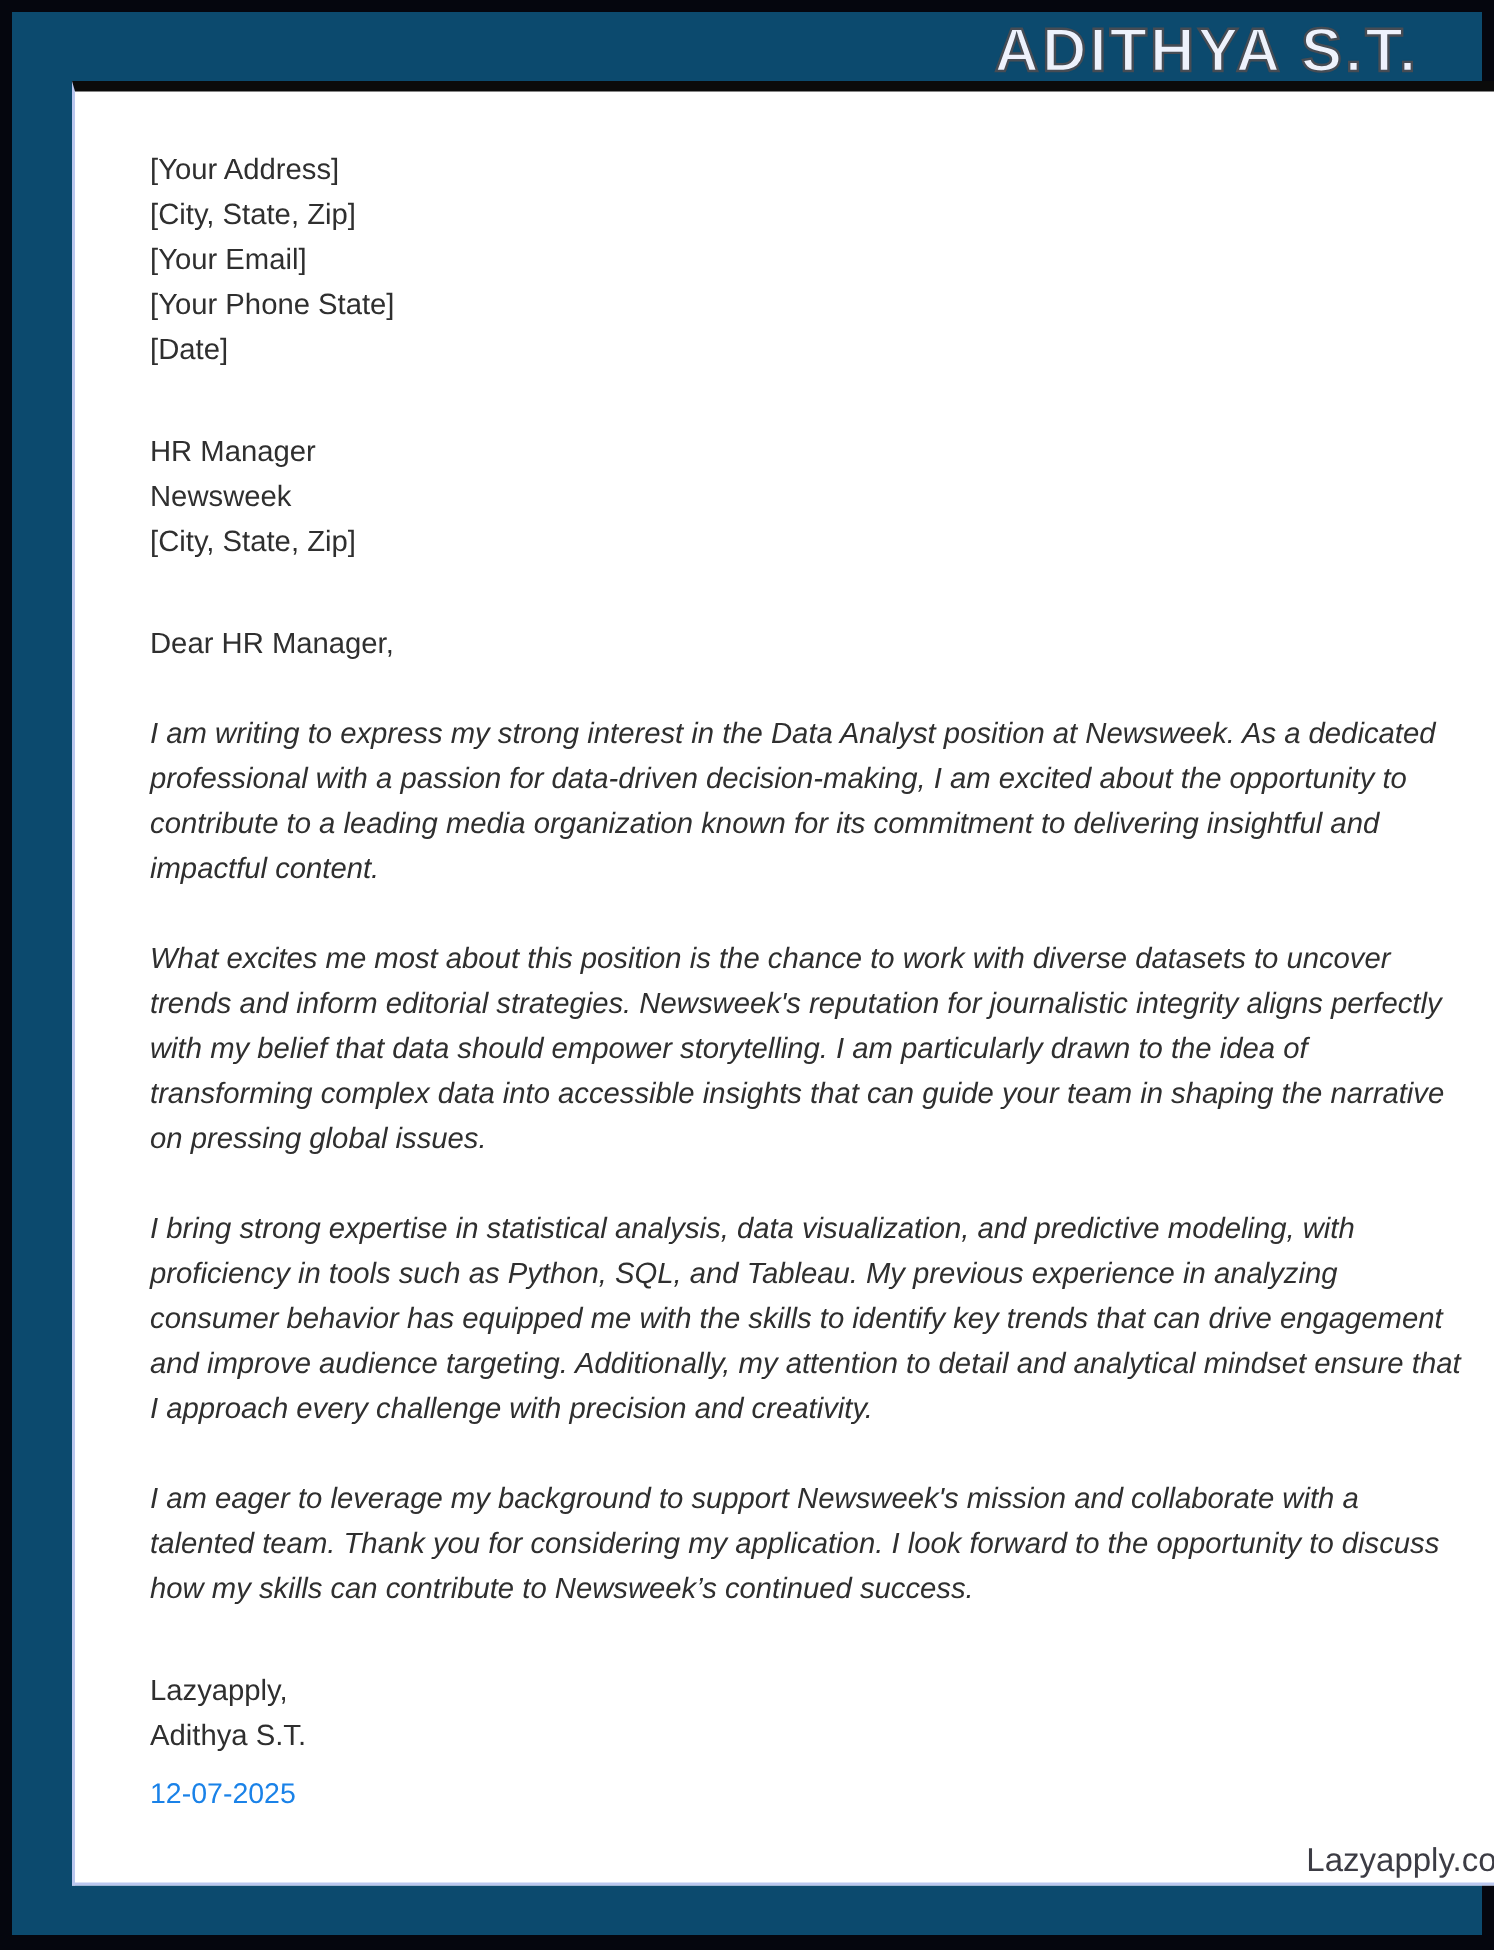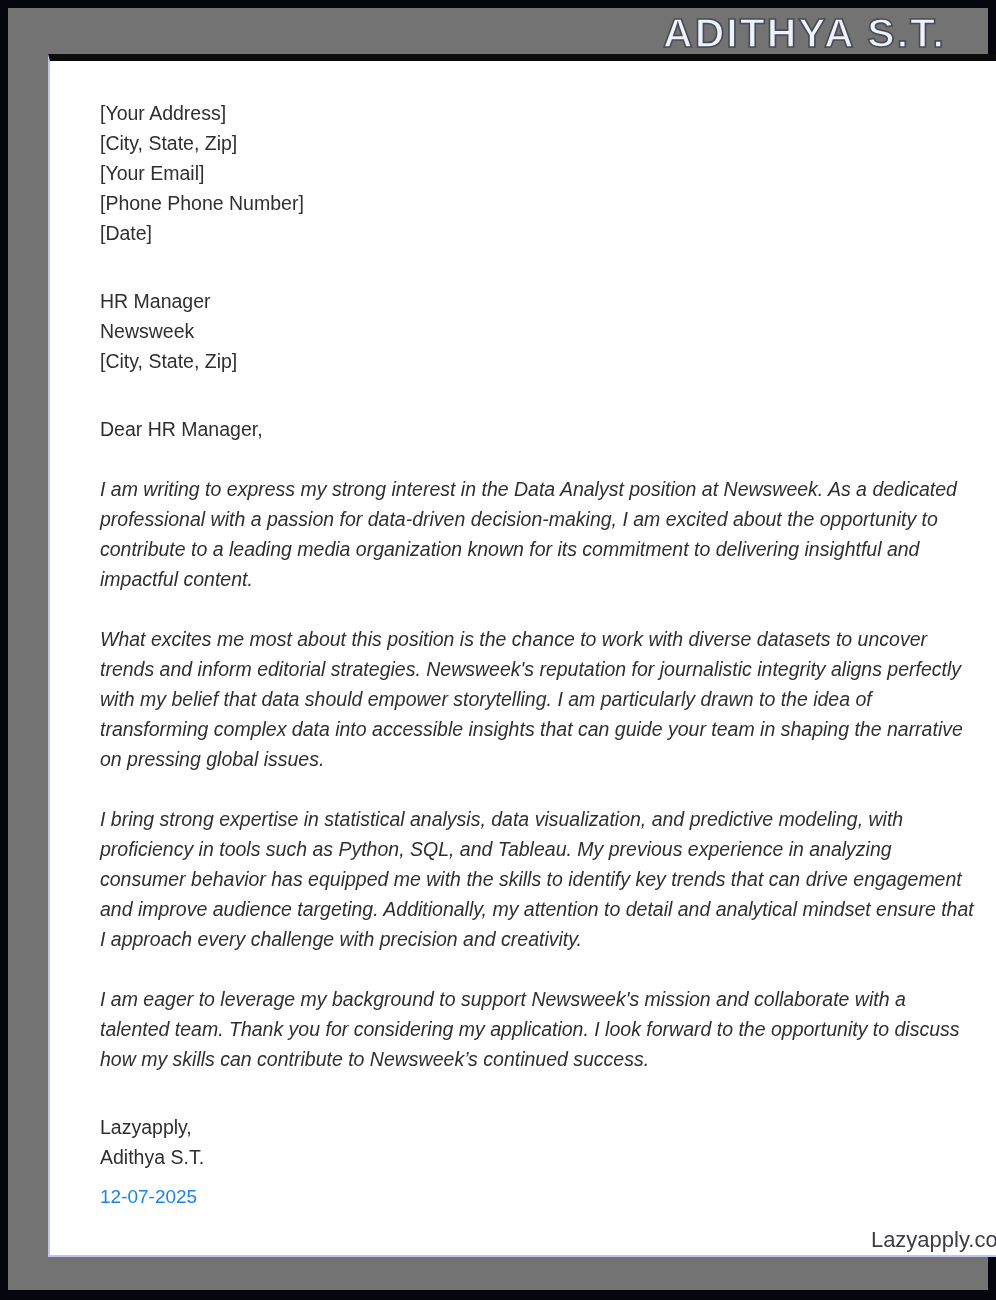--- a/index.html
+++ b/index.html
@@ -6,21 +6,21 @@
   html, body { width: 996px; height: 1300px; }
   body {
     font-family: "Liberation Sans", sans-serif;
     position: relative;
     background: #05060e; 
     overflow: hidden;
   }
   .canvas {
     position: absolute;
     left: 8px; top: 8px; right: 8px; bottom: 10px;
-    background: #737373; 
+    background: #0c4a6e; 
   }
   .brand {
     position: absolute;
     top: 2px;
     right: 42px;
     font-size: 41px;
     font-weight: 700;
     letter-spacing: 2px;
     color: #eef2fc;
     -webkit-text-stroke: 1.6px #474c54;
@@ -69,21 +69,21 @@
 
   <div class="brand">ADITHYA S.T.</div>
 
   <div class="page">
     <div class="letter">
 
       <div class="block">
         <span class="line">[Your Address]</span>
         <span class="line">[City, State, Zip]</span>
         <span class="line">[Your Email]</span>
-        <span class="line">[Phone Phone Number]</span>
+        <span class="line">[Your Phone State]</span>
         <span class="line">[Date]</span>
       </div>
 
       <div class="block">
         <span class="line">HR Manager</span>
         <span class="line">Newsweek</span>
         <span class="line">[City, State, Zip]</span>
       </div>
 
       <div class="block">Dear HR Manager,</div>

